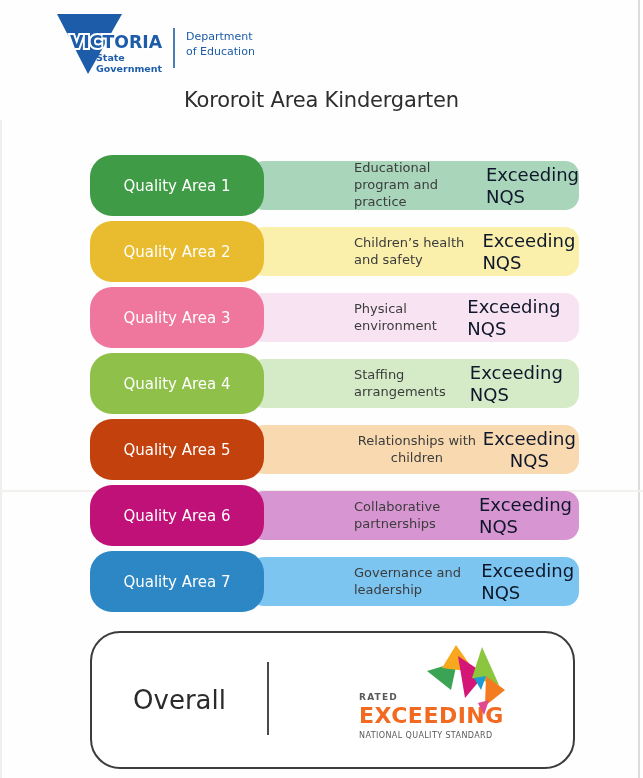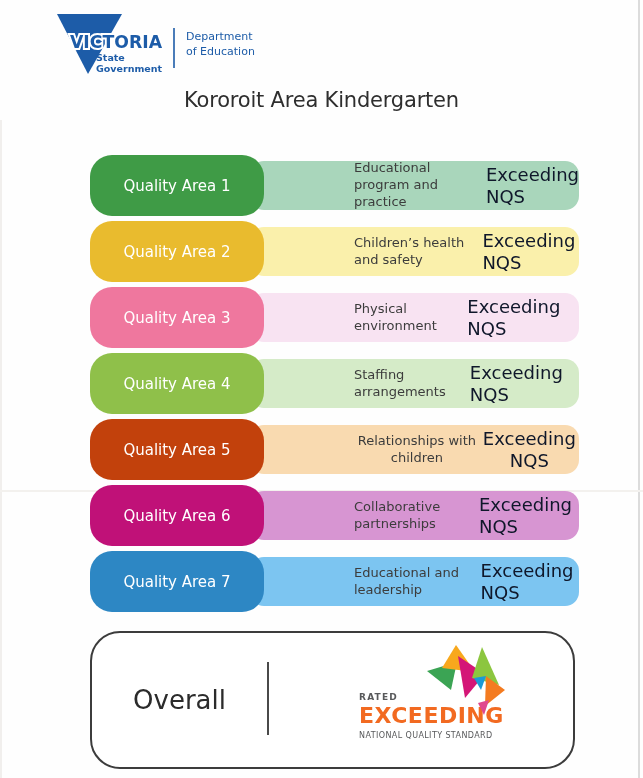--- a/index.html
+++ b/index.html
@@ -152,21 +152,21 @@
         <div class="qa-bar-inner">
           <div class="qa-desc">Collaborative partnerships</div>
           <div class="qa-rating">Exceeding NQS</div>
         </div>
       </div>
       <div class="qa-label" style="background: rgb(192, 17, 120);">Quality Area 6</div>
     </div>
       <div class="qa-row">
       <div class="qa-bar" style="background: rgb(124, 197, 241);">
         <div class="qa-bar-inner">
-          <div class="qa-desc">Educational and leadership</div>
+          <div class="qa-desc">Governance and leadership</div>
           <div class="qa-rating">Exceeding NQS</div>
         </div>
       </div>
       <div class="qa-label" style="background: rgb(45, 135, 196);">Quality Area 7</div>
     </div>
     </div>
 
   <div class="overall-box">
     <div class="overall-label">Overall</div>
     <div class="overall-divider"></div>

